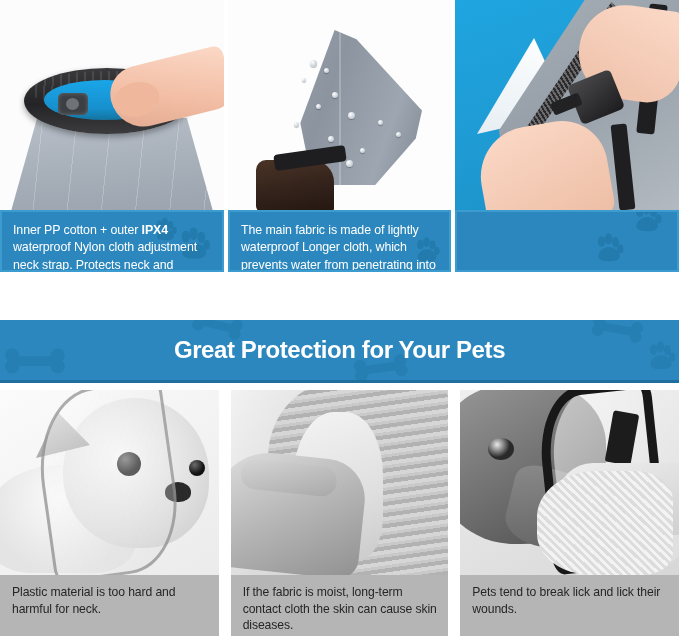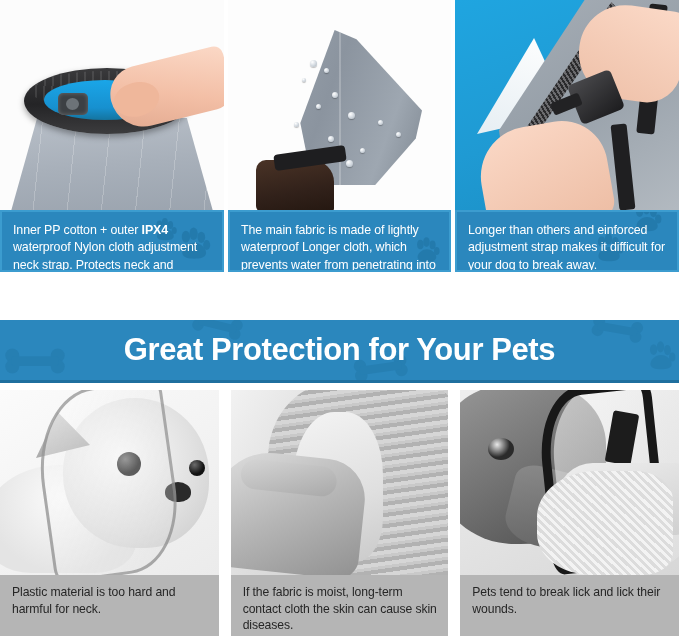--- a/index.html
+++ b/index.html
@@ -44,21 +44,21 @@
   
   .banner {
     position: absolute; left: 0; top: 320px; width: 679px; height: 63px;
     background: #2b87bd; overflow: hidden;
     display: flex; align-items: center; justify-content: center;
     border-bottom: 3px solid #1f6f9e;
   }
   .banner h1 {
     position: relative; z-index: 4;
     color: #ffffff;
-    font-size: 31px;
+    font-size: 24px;
     font-weight: 700;
     letter-spacing: -0.4px;
     white-space: nowrap;
   }
   .bone { position: absolute; z-index: 1; opacity: .30; }
 
   
   .bot-row { position: absolute; left: 0; top: 390px; width: 679px; height: 246px; display: flex; gap: 12px; }
   .bot-card { position: relative; width: 224px; height: 246px; display: flex; flex-direction: column; }
   .bot-card.mid { width: 223px; }
@@ -388,21 +388,20 @@
           <svg width="34" height="34" viewBox="0 0 64 64">
             <g fill="#1d6f9e">
               <ellipse cx="20" cy="18" rx="7" ry="10"></ellipse>
               <ellipse cx="33" cy="13" rx="7" ry="10.5"></ellipse>
               <ellipse cx="46" cy="19" rx="6.5" ry="9.5"></ellipse>
               <ellipse cx="55" cy="32" rx="6" ry="8.5"></ellipse>
               <path d="M34 28c11 0 20 9 20 17s-9 10-20 10-20-2-20-10 9-17 20-17z"></path>
             </g>
           </svg>
         </div>
-        <p>Longer than others and einforced adjustment strap makes it difficult for your dog to break away.</p>
       </div>
     </div>
   </div>
 
   <div class="banner">
     <div class="bone" style="left:2px;top:28px;">
       <svg width="66" height="26" viewBox="0 0 120 48">
         <g fill="#1b6d9c">
           <circle cx="18" cy="14" r="13"></circle>
             <circle cx="18" cy="34" r="13"></circle>

